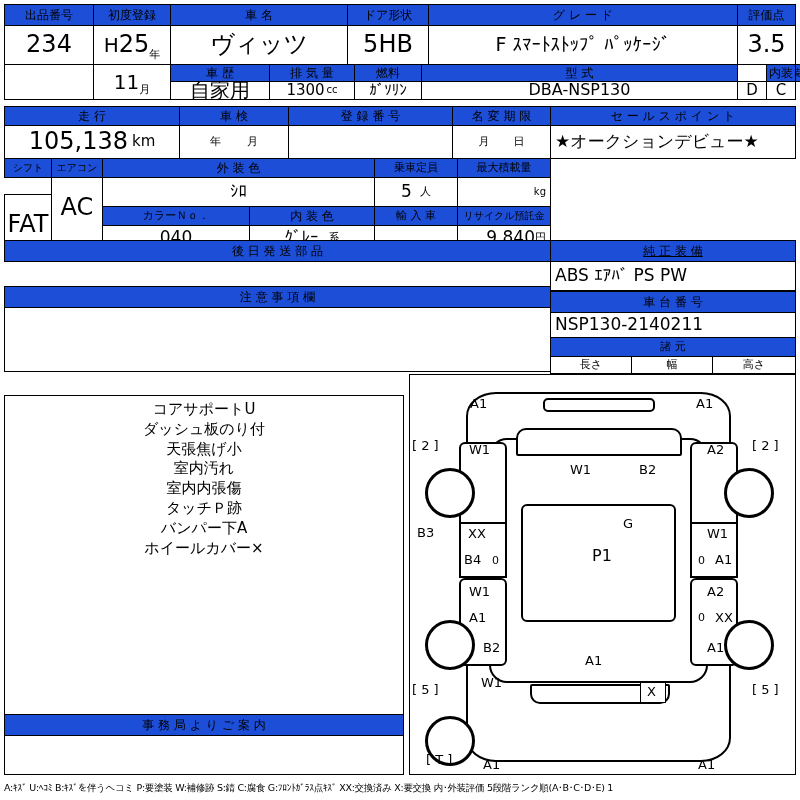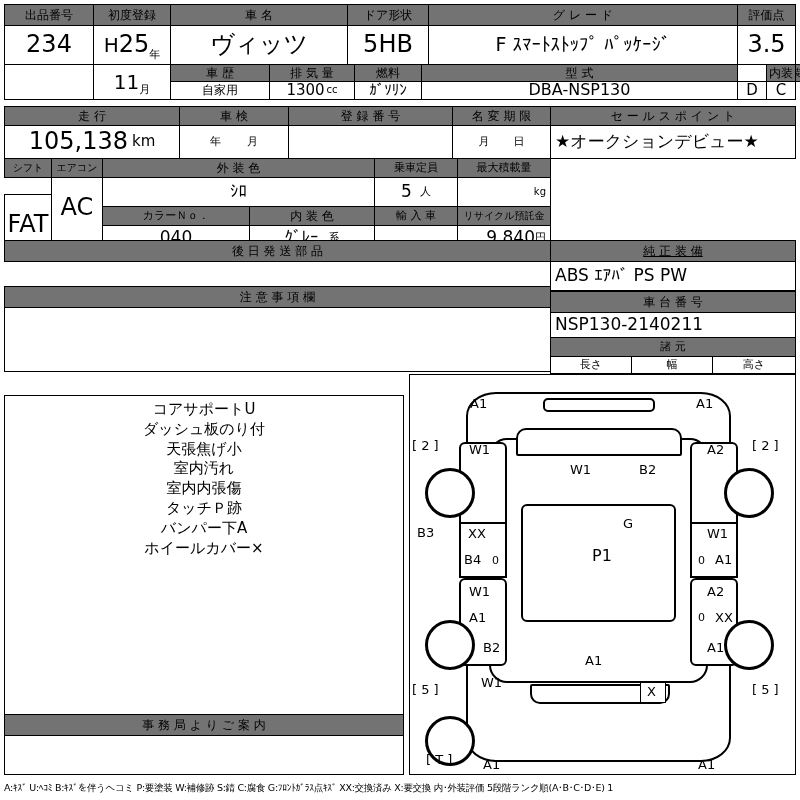--- a/index.html
+++ b/index.html
@@ -15,21 +15,21 @@
   .box {
     position: absolute;
     border: 1px solid #000;
     display: flex;
     align-items: center;
     justify-content: center;
     text-align: center;
     overflow: hidden;
     line-height: 1.05;
   }
-  .hdr { background: #737373; font-size: 12px; }
+  .hdr { background: #1d4ed8; font-size: 12px; }
   .lbl { font-size: 11px; }
   .val { font-size: 15px; }
   .big { font-size: 20px; }
   .xbig { font-size: 24px; }
   .left { justify-content: flex-start; padding-left: 4px; text-align: left; }
   .right { justify-content: flex-end; padding-right: 4px; text-align: left; }
   .sub { font-size: 10px; }
   .notes { font-size: 15px; line-height: 1.32; padding: 4px 6px; }
   .footer { font-size: 9.5px; letter-spacing: -0.3px; }
   .wheel {
@@ -61,21 +61,21 @@
   </div>
   <div class="box" style="left:93px;top:64px;width:78px;height:36px;">
     <span class="big">11</span>
       <span class="lbl" style="align-self:flex-end;padding-bottom:3px;">月</span>
   </div>
 
   <div class="box hdr" style="left:170px;top:4px;width:178px;height:22px;">車 名</div>
   <div class="box xbig" style="left:170px;top:25px;width:178px;height:40px;">ヴィッツ</div>
 
   <div class="box hdr" style="left:170px;top:64px;width:100px;height:18px;">車 歴</div>
-  <div class="box val" style="left:170px;top:81px;width:100px;height:19px;font-size:12px;">自家用</div>
+  <div class="box val" style="left:170px;top:81px;width:100px;height:19px;font-size:20px;">自家用</div>
 
   <div class="box hdr" style="left:269px;top:64px;width:86px;height:18px;">排 気 量</div>
   <div class="box" style="left:269px;top:81px;width:86px;height:19px;">
     <span class="val">1300</span>
       <span class="sub" style="padding-left:2px;">cc</span>
   </div>
 
   <div class="box hdr" style="left:347px;top:4px;width:82px;height:22px;">ドア形状</div>
   <div class="box xbig" style="left:347px;top:25px;width:82px;height:40px;">5HB</div>
 

